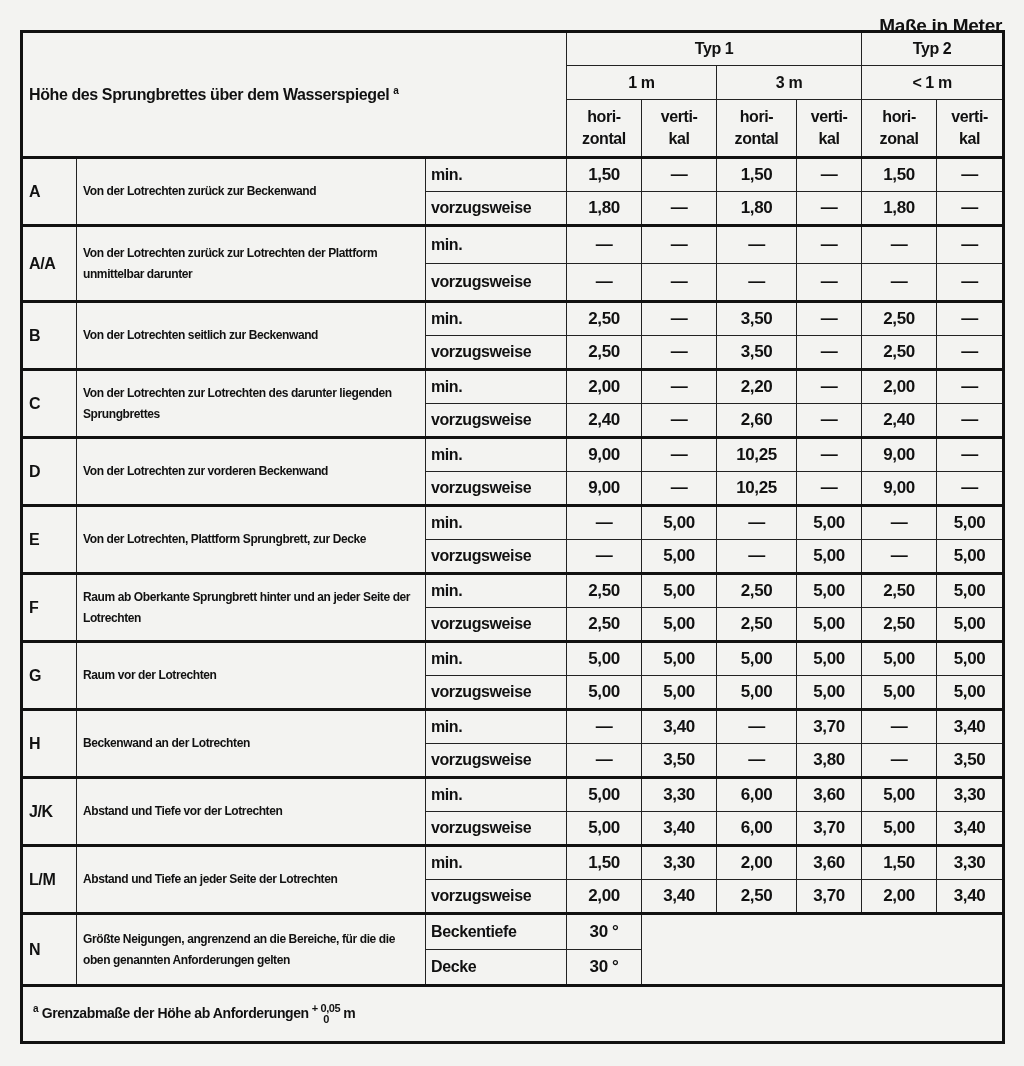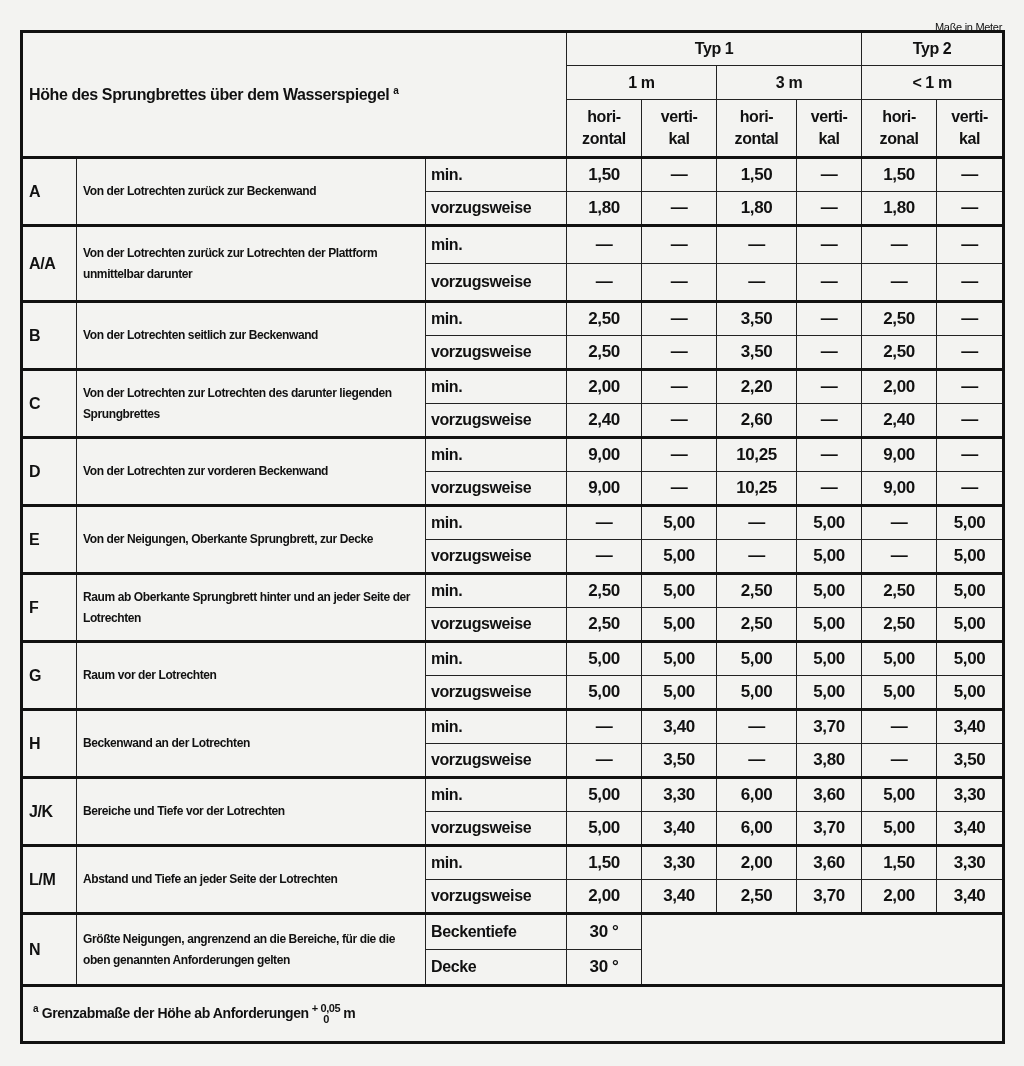--- a/index.html
+++ b/index.html
@@ -1,17 +1,17 @@
 <!DOCTYPE html>
 <html><head>
 <meta charset="utf-8">
 <style>
   html,body{margin:0;padding:0;background:#f3f3f1;}
   body{width:1024px;height:1066px;position:relative;overflow:hidden;font-family:"Liberation Sans",sans-serif;color:#111;}
-  .units{position:absolute;right:22px;top:21px;font-size:11px;font-weight:normal;letter-spacing:-0.3px;}
+  .units{position:absolute;right:22px;top:15px;font-size:19px;font-weight:bold;letter-spacing:-0.3px;}
   table{position:absolute;left:20px;top:30px;width:982px;border-collapse:collapse;table-layout:fixed;font-size:16px;font-weight:bold;letter-spacing:-0.4px;border:3px solid #111;}
   td,th{border:1.6px solid #222;padding:0 6px;font-weight:bold;}
   th{text-align:center;font-weight:bold;}
   td.num{text-align:center;font-size:17px;}
   td.lbl{font-size:16px;padding-left:5px;}
   td.letter{font-size:16px;padding-left:6px;vertical-align:middle;}
   td.desc{vertical-align:middle;line-height:21px;font-size:12px;}
   tr.r td{height:32px;}
   tr.grp-top td{border-top:3px solid #111;}
   .hdr-main{text-align:left;font-size:16px;}
@@ -156,21 +156,21 @@
         <td class="lbl">vorzugsweise</td>
         <td class="num">9,00</td>
         <td class="num">—</td>
         <td class="num">10,25</td>
         <td class="num">—</td>
         <td class="num">9,00</td>
         <td class="num">—</td>
       </tr>
       <tr class="r grp-top">
         <td rowspan="2" class="letter">E</td>
-        <td rowspan="2" class="desc">Von der Neigungen, Oberkante Sprungbrett, zur Decke</td>
+        <td rowspan="2" class="desc">Von der Lotrechten, Plattform Sprungbrett, zur Decke</td>
         <td class="lbl">min.</td>
         <td class="num">—</td>
         <td class="num">5,00</td>
         <td class="num">—</td>
         <td class="num">5,00</td>
         <td class="num">—</td>
         <td class="num">5,00</td>
       </tr>
       <tr class="r">
         <td class="lbl">vorzugsweise</td>
@@ -236,21 +236,21 @@
         <td class="lbl">vorzugsweise</td>
         <td class="num">—</td>
         <td class="num">3,50</td>
         <td class="num">—</td>
         <td class="num">3,80</td>
         <td class="num">—</td>
         <td class="num">3,50</td>
       </tr>
       <tr class="r grp-top">
         <td rowspan="2" class="letter">J/K</td>
-        <td rowspan="2" class="desc">Bereiche und Tiefe vor der Lotrechten</td>
+        <td rowspan="2" class="desc">Abstand und Tiefe vor der Lotrechten</td>
         <td class="lbl">min.</td>
         <td class="num">5,00</td>
         <td class="num">3,30</td>
         <td class="num">6,00</td>
         <td class="num">3,60</td>
         <td class="num">5,00</td>
         <td class="num">3,30</td>
       </tr>
       <tr class="r">
         <td class="lbl">vorzugsweise</td>

